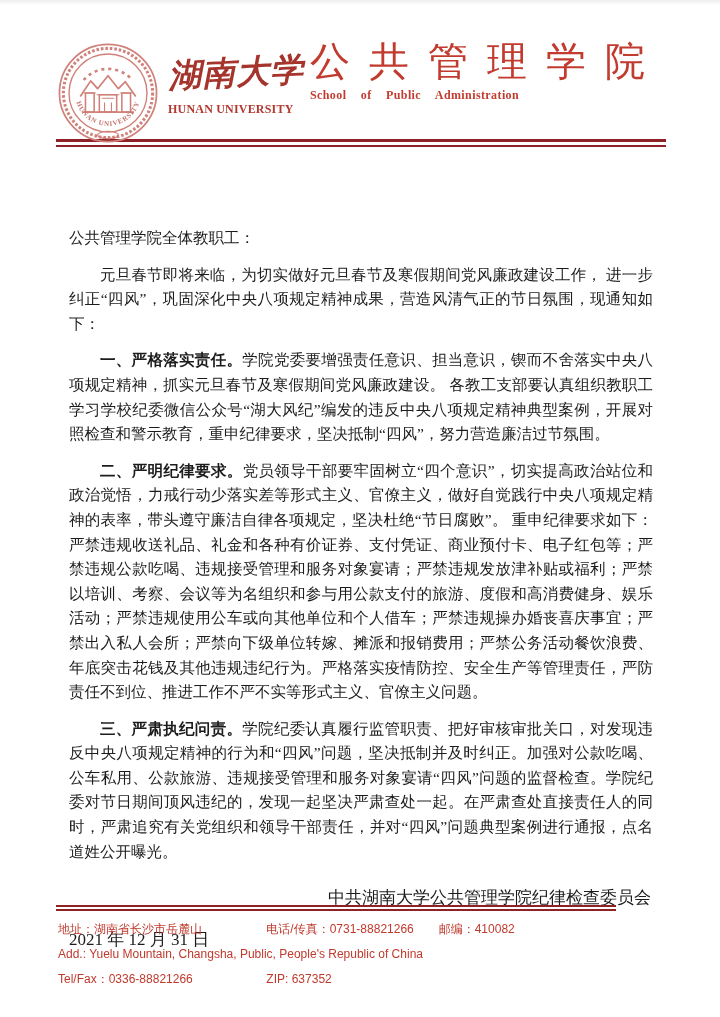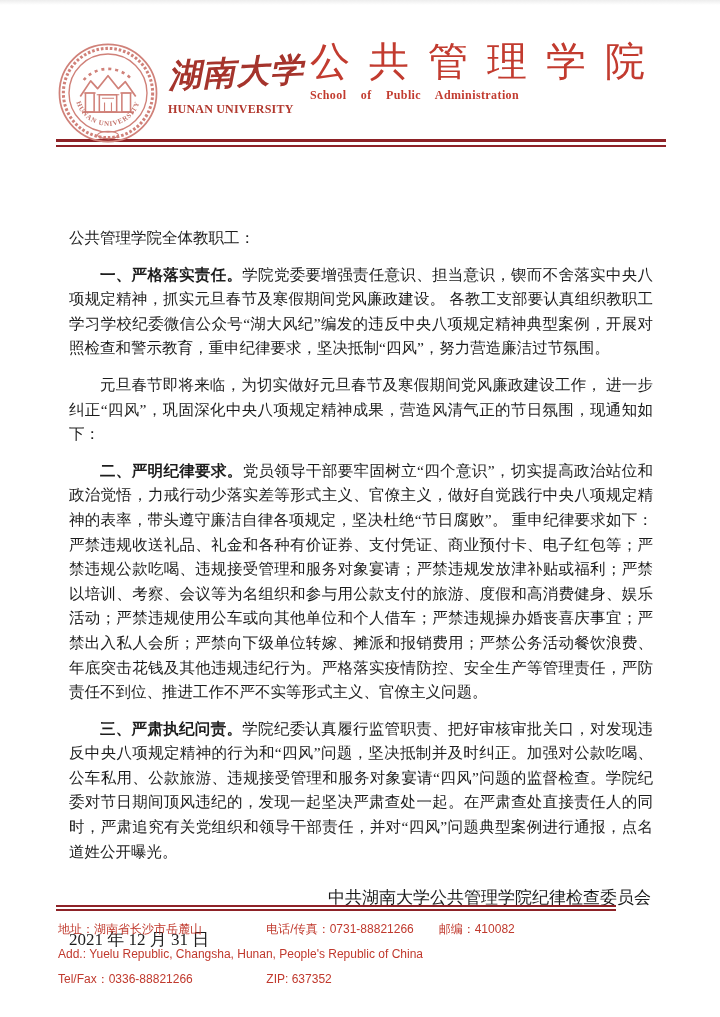--- a/index.html
+++ b/index.html
@@ -118,38 +118,38 @@
 </header>
 
 <div class="header-rule"></div>
 
 <h1 class="title">
 </h1>
 
 <main class="doc-body">
   <p class="salutation">公共管理学院全体教职工：</p>
 
+  <p class="para">元旦春节即将来临，为切实做好元旦春节及寒假期间党风廉政建设工作， 进一步纠正“四风”，巩固深化中央八项规定精神成果，营造风清气正的节日氛围，现通知如下：</p>
+
   <p class="para"><b>一、严格落实责任。</b><span>学院党委要增强责任意识、担当意识，锲而不舍落实中央八项规定精神，抓实元旦春节及寒假期间党风廉政建设。 各教工支部要认真组织教职工学习学校纪委微信公众号“湖大风纪”编发的违反中央八项规定精神典型案例，开展对照检查和警示教育，重申纪律要求，坚决抵制“四风”，努力营造廉洁过节氛围。</span></p>
-
-  <p class="para">元旦春节即将来临，为切实做好元旦春节及寒假期间党风廉政建设工作， 进一步纠正“四风”，巩固深化中央八项规定精神成果，营造风清气正的节日氛围，现通知如下：</p>
 
   <p class="para"><b>二、严明纪律要求。</b><span>党员领导干部要牢固树立“四个意识”，切实提高政治站位和政治觉悟，力戒行动少落实差等形式主义、官僚主义，做好自觉践行中央八项规定精神的表率，带头遵守廉洁自律各项规定，坚决杜绝“节日腐败”。 重申纪律要求如下：严禁违规收送礼品、礼金和各种有价证券、支付凭证、商业预付卡、电子红包等；严禁违规公款吃喝、违规接受管理和服务对象宴请；严禁违规发放津补贴或福利；严禁以培训、考察、会议等为名组织和参与用公款支付的旅游、度假和高消费健身、娱乐活动；严禁违规使用公车或向其他单位和个人借车；严禁违规操办婚丧喜庆事宜；严禁出入私人会所；严禁向下级单位转嫁、摊派和报销费用；严禁公务活动餐饮浪费、年底突击花钱及其他违规违纪行为。严格落实疫情防控、安全生产等管理责任，严防责任不到位、推进工作不严不实等形式主义、官僚主义问题。</span></p>
 
   <p class="para"><b>三、严肃执纪问责。</b><span>学院纪委认真履行监管职责、把好审核审批关口，对发现违反中央八项规定精神的行为和“四风”问题，坚决抵制并及时纠正。加强对公款吃喝、公车私用、公款旅游、违规接受管理和服务对象宴请“四风”问题的监督检查。学院纪委对节日期间顶风违纪的，发现一起坚决严肃查处一起。在严肃查处直接责任人的同时，严肃追究有关党组织和领导干部责任，并对“四风”问题典型案例进行通报，点名道姓公开曝光。</span></p>
 
   <p class="signature">中共湖南大学公共管理学院纪律检查委员会</p>
 
   <p class="date-line">2021 年 12 月 31 日</p>
 </main>
 
 <footer class="doc-footer">
   <div class="footer-rule"></div>
   <div class="f-line">
     <span class="f-col1">地址：湖南省长沙市岳麓山</span>
     <span class="f-col2">电话/传真：0731-88821266</span>
     <span>邮编：410082</span>
   </div>
-  <div class="f-line">Add.: Yuelu Republic, Changsha, Hunan, People's Republic of China</div>
+  <div class="f-line">Add.: Yuelu Mountain, Changsha, Public, People's Republic of China</div>
   <div class="f-line">
     <span class="f-col1">Tel/Fax：0336-88821266</span>
     <span>ZIP: 637352</span>
   </div>
 </footer>
 
 </body></html>

